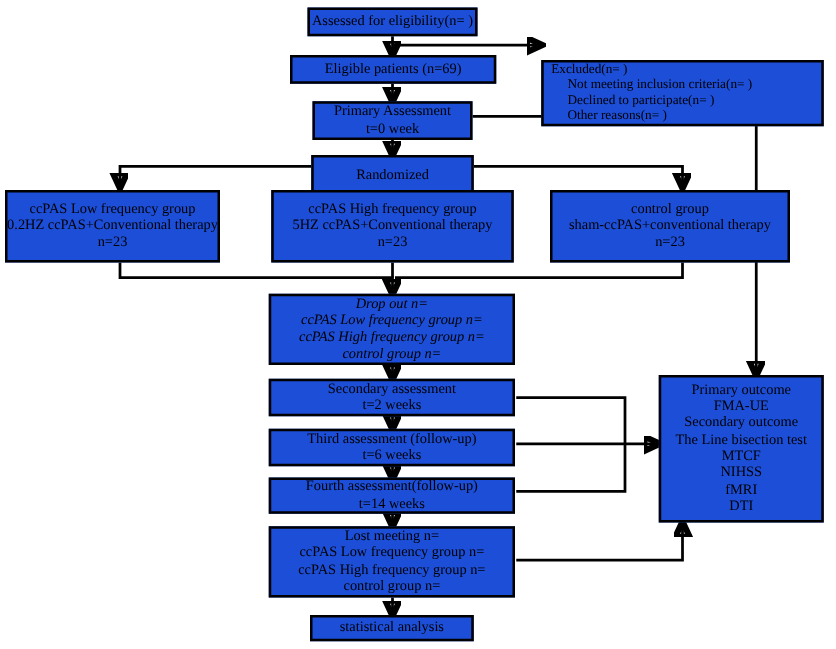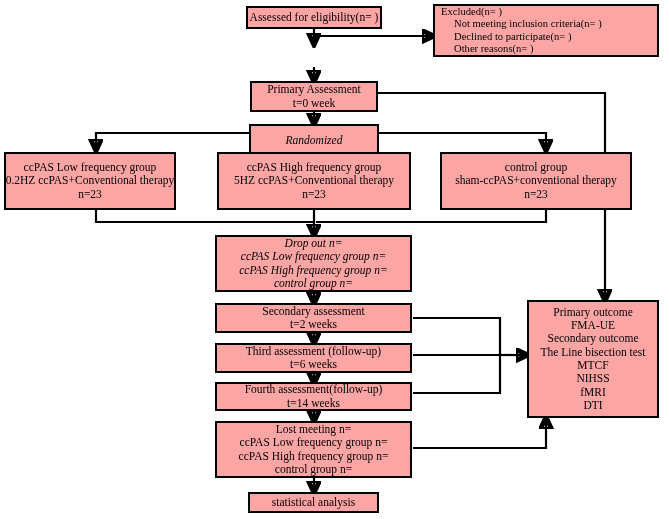--- a/index.html
+++ b/index.html
@@ -4,27 +4,27 @@
 <style>
   html,body{margin:0;padding:0;background:#ffffff;}
   body{
     width:669px;height:519px;position:relative;overflow:hidden;
     font-family:"Liberation Serif","DejaVu Serif",serif;
     color:#000;
   }
   #flow{position:absolute;left:0;top:0;width:669px;height:519px;}
   .box{
     position:absolute;box-sizing:border-box;
-    border:2.2px solid #000;background:#fca5a5;
+    border:2.2px solid #000;background:#1d4ed8;
     display:flex;flex-direction:column;align-items:center;justify-content:center;
     text-align:center;line-height:1.16;z-index:3;
     font-size:11.5px;
   }
   .box .ln{display:block;white-space:nowrap;}
-  .box.left-align{align-items:flex-start;text-align:left;padding-left:6px;}
+  .box.left-align{align-items:flex-start;text-align:left;padding-left:6px;margin-top:44px;}
   .box.left-align .ln{white-space:nowrap;}
   .bold{font-weight:normal;}
   .indent{padding-left:13px;}
   svg.lines{position:absolute;left:0;top:0;width:669px;height:519px;z-index:1;}
   svg.lines line, svg.lines path{stroke:#000;stroke-width:2.2;fill:none;}
 </style>
 </head>
 <body>
 
 <div id="flow">
@@ -75,27 +75,30 @@
     <span class="ln">Assessed for eligibility(n= )</span>
   </div>
 
   <div class="box left-align" style="left:433px;top:4px;width:226px;height:53px;font-size:10.6px;">
     <span class="ln">Excluded(n= )</span>
     <span class="ln indent">Not meeting inclusion criteria(n= )</span>
     <span class="ln indent">Declined to participate(n= )</span>
     <span class="ln indent">Other reasons(n= )</span>
   </div>
 
+  <div class="box" style="left:232px;top:44px;width:165px;height:23px;">
+    <span class="ln">Eligible patients  (n=69)</span>
+  </div>
 
   <div class="box" style="left:250px;top:81px;width:128px;height:31px;">
     <span class="ln">Primary Assessment</span>
     <span class="ln">t=0 week</span>
   </div>
 
-  <div class="box" style="left:249px;top:124px;width:130px;height:34px;font-style:italic;">
+  <div class="box" style="left:249px;top:124px;width:130px;height:34px;">
     <span class="ln">Randomized</span>
   </div>
 
   <div class="box" style="left:4px;top:152px;width:172px;height:58px;">
     <span class="ln">ccPAS Low frequency group</span>
     <span class="ln">0.2HZ  ccPAS+Conventional therapy</span>
     <span class="ln">n=23</span>
   </div>
 
   <div class="box" style="left:217px;top:152px;width:194px;height:58px;justify-content:center;">

